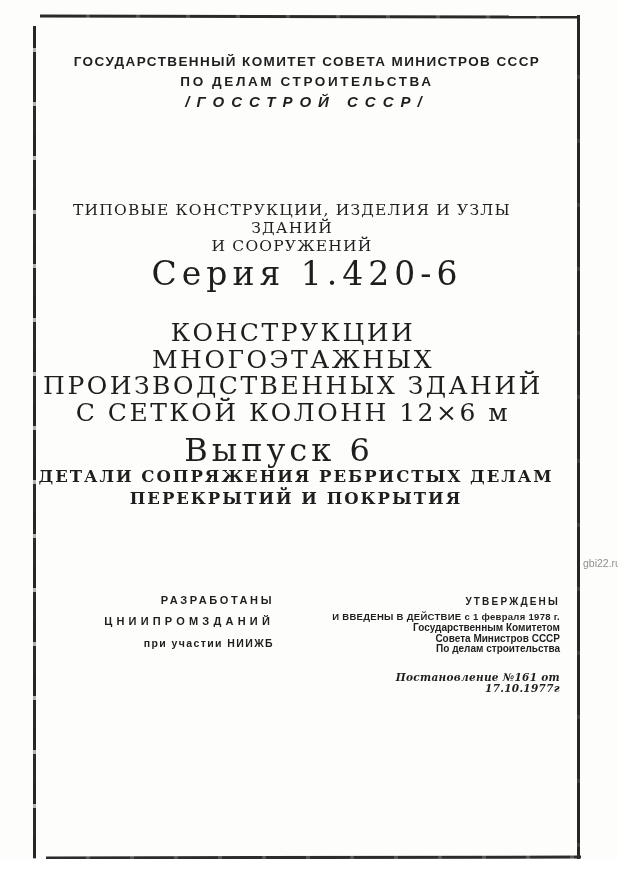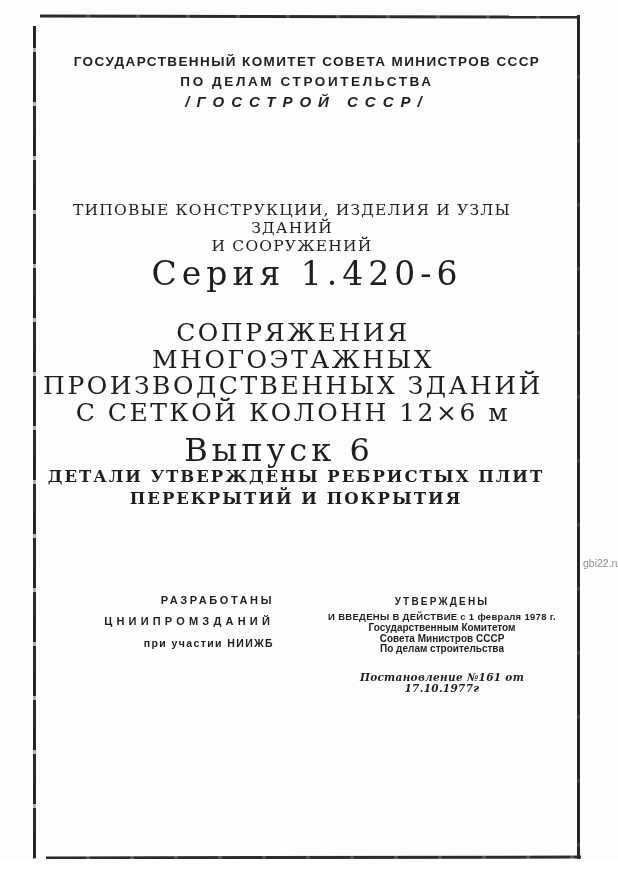--- a/index.html
+++ b/index.html
@@ -66,21 +66,21 @@
 
   
   .dev { position: absolute; left: 62px; width: 212px; top: 594px;
          text-align: right; font-weight: bold; }
   .dev-l1 { font-size: 11px; letter-spacing: 2.6px; }
   .dev-l2 { font-size: 11px; letter-spacing: 4.2px; margin-top: 9px; }
   .dev-l3 { font-size: 10.5px; letter-spacing: 1.4px; margin-top: 10px; }
 
   
   .app { position: absolute; left: 324px; width: 236px; top: 597px;
-         text-align: center; font-weight: bold; font-size: 10px; line-height: 10.6px; }
+         text-align: right; font-weight: bold; font-size: 10px; line-height: 10.6px; }
   .app-l1 { letter-spacing: 2.2px; margin-bottom: 4px; }
   .app-l2 { font-size: 9.5px; letter-spacing: 0.3px; margin-bottom: 1px; }
   .app-l6 { font-style: italic; font-size: 10.5px; margin-top: 17px;
             font-family: "DejaVu Serif", serif; letter-spacing: 0.3px; }
 
   
   .mark-num { position: absolute; left: 435px; top: 859px; color: #565656;
               font-style: italic; font-size: 11.5px; letter-spacing: 2px;
               transform: skewX(14deg); }
   .mark-ltr { position: absolute; left: 518px; top: 857px; color: #565656;
@@ -103,28 +103,28 @@
   </div>
 
   <div class="band std">
     <div>ТИПОВЫЕ КОНСТРУКЦИИ, ИЗДЕЛИЯ И УЗЛЫ ЗДАНИЙ</div>
     <div>И СООРУЖЕНИЙ</div>
   </div>
 
   <div class="band series">Серия 1.420-6</div>
 
   <div class="band title">
-    <div>СОПРЯЖЕНИЯ МНОГОЭТАЖНЫХ</div>
+    <div>КОНСТРУКЦИИ МНОГОЭТАЖНЫХ</div>
     <div>ПРОИЗВОДСТВЕННЫХ ЗДАНИЙ</div>
     <div>С СЕТКОЙ КОЛОНН 12×6 м</div>
   </div>
 
   <div class="band issue-label">Выпуск 6</div>
   <div class="band issue-sub">
-    <div>ДЕТАЛИ УТВЕРЖДЕНЫ РЕБРИСТЫХ ПЛИТ</div>
+    <div>ДЕТАЛИ СОПРЯЖЕНИЯ РЕБРИСТЫХ ДЕЛАМ</div>
     <div>ПЕРЕКРЫТИЙ И ПОКРЫТИЯ</div>
   </div>
 
   <div class="watermark">gbi22.ru</div>
 
   <div class="dev">
     <div class="dev-l1">РАЗРАБОТАНЫ</div>
     <div class="dev-l2">ЦНИИПРОМЗДАНИЙ</div>
     <div class="dev-l3">при участии НИИЖБ</div>
   </div>

